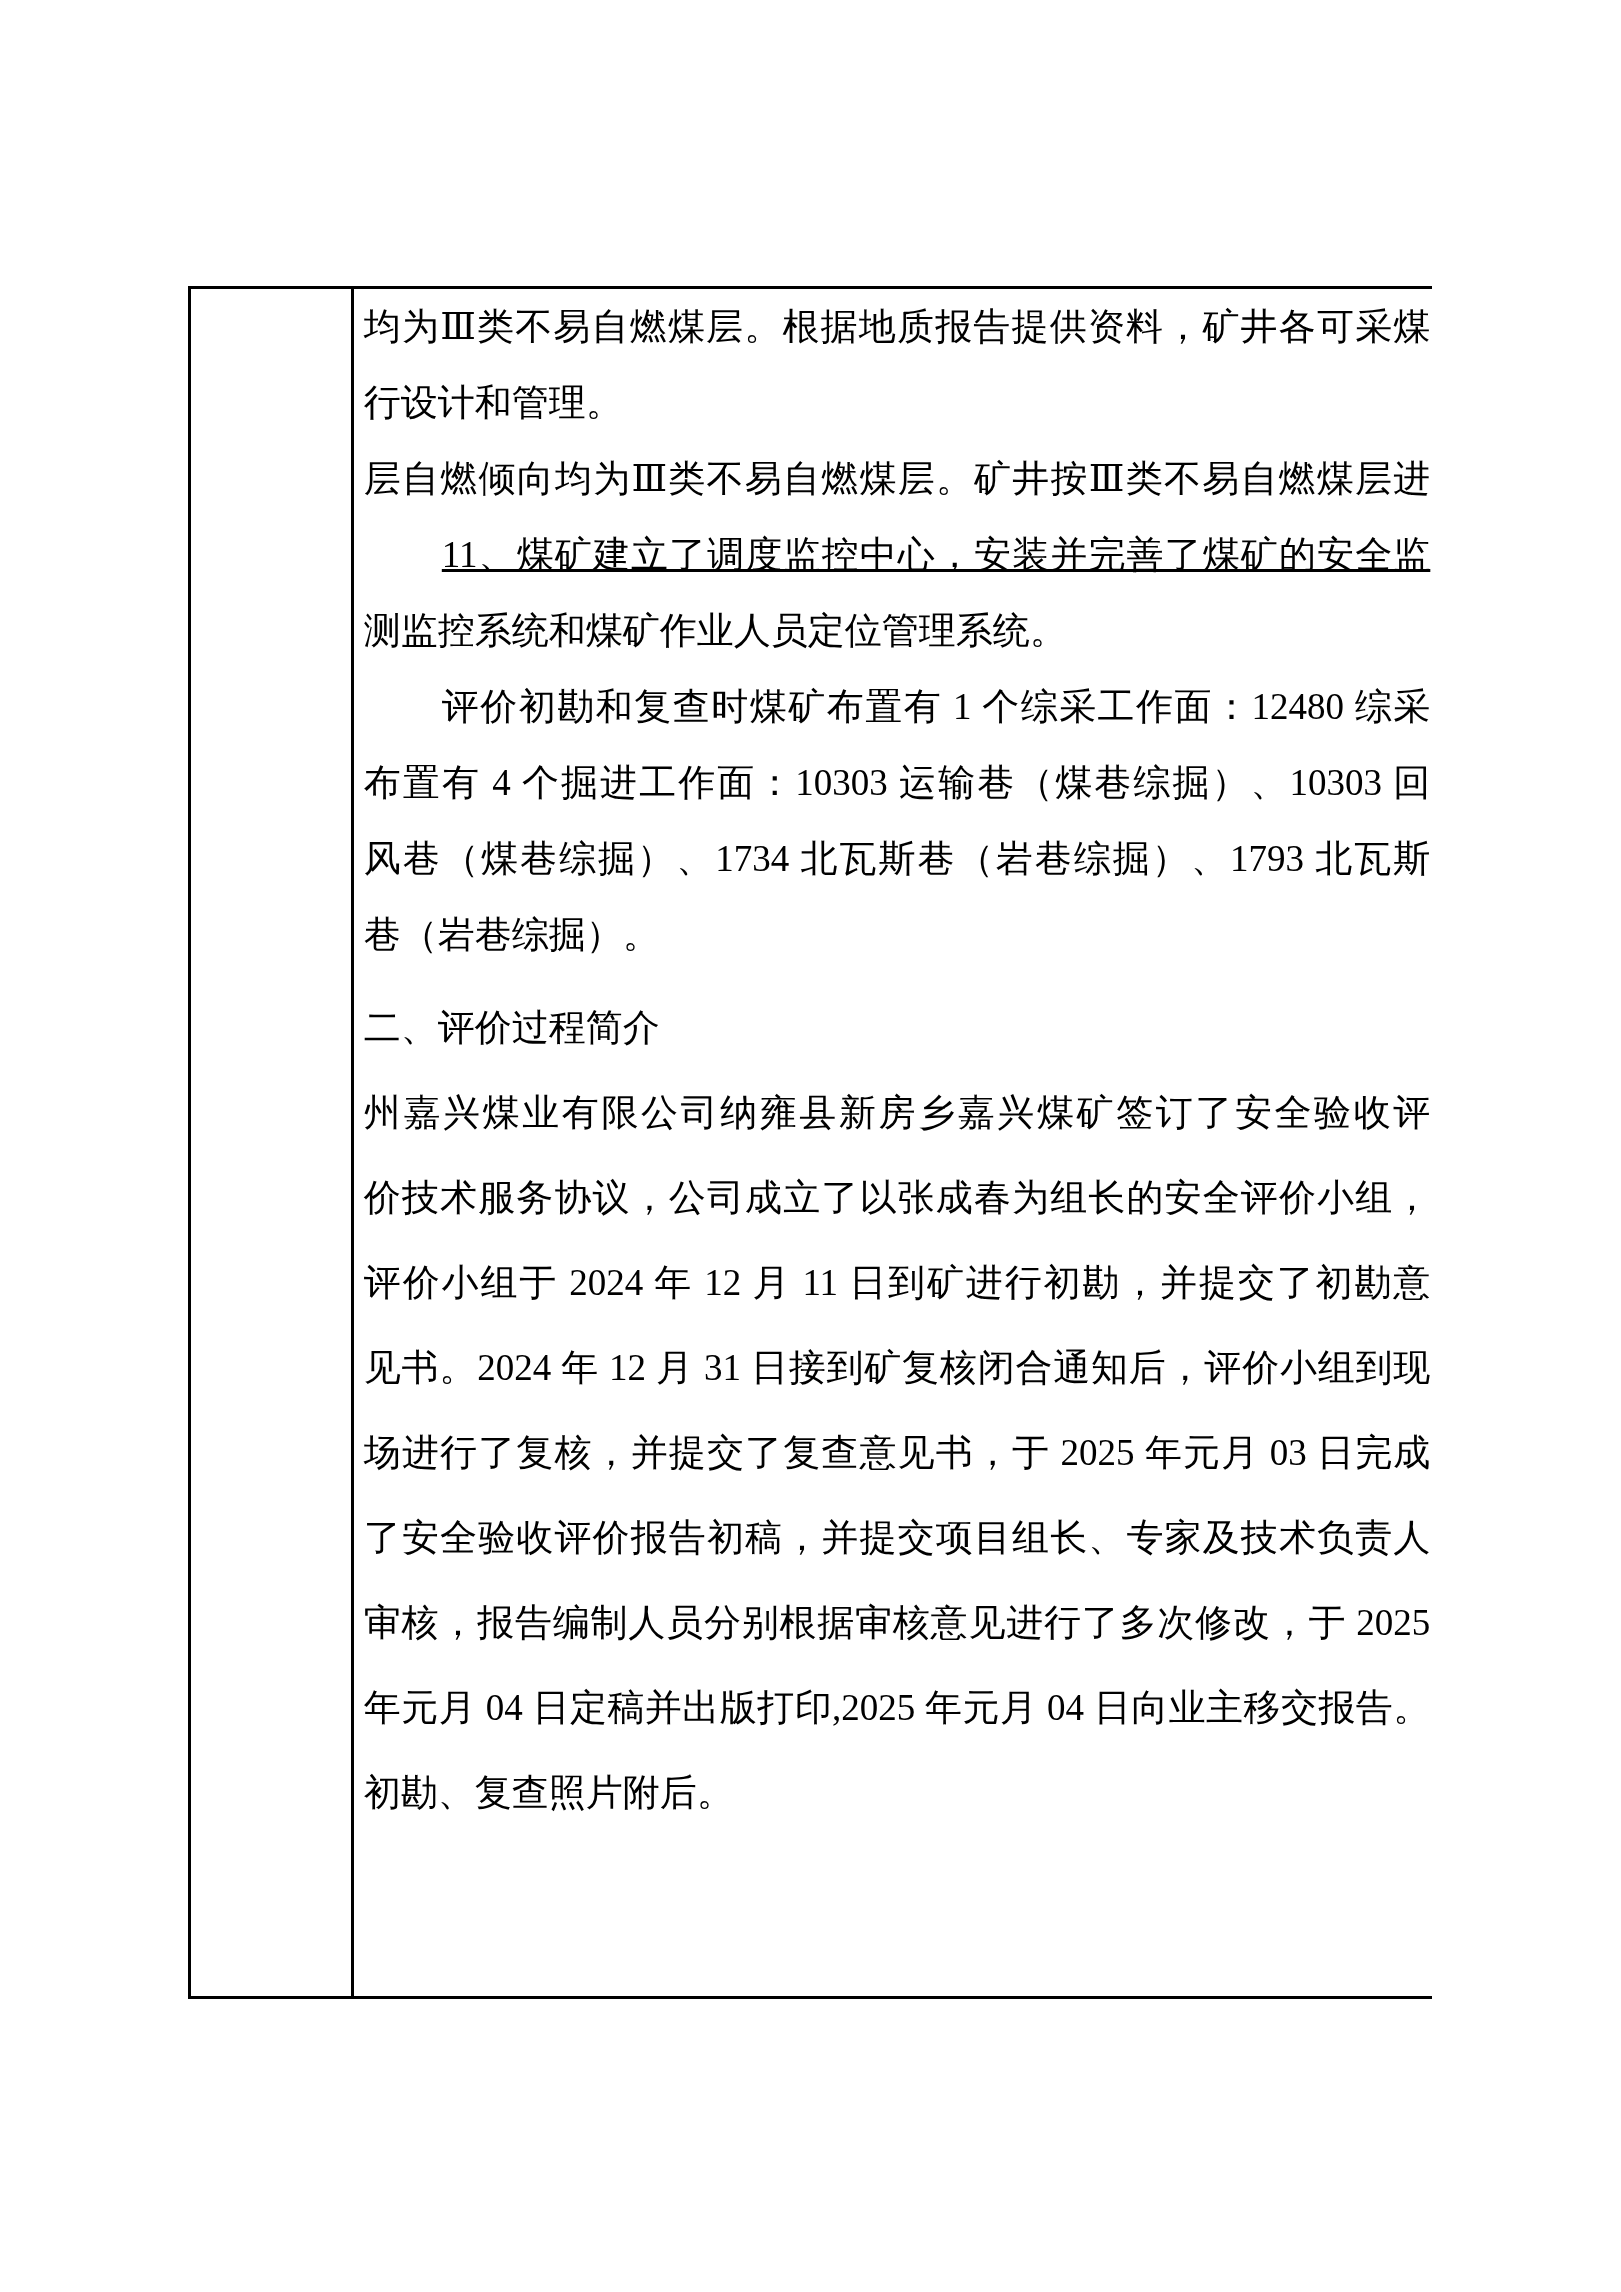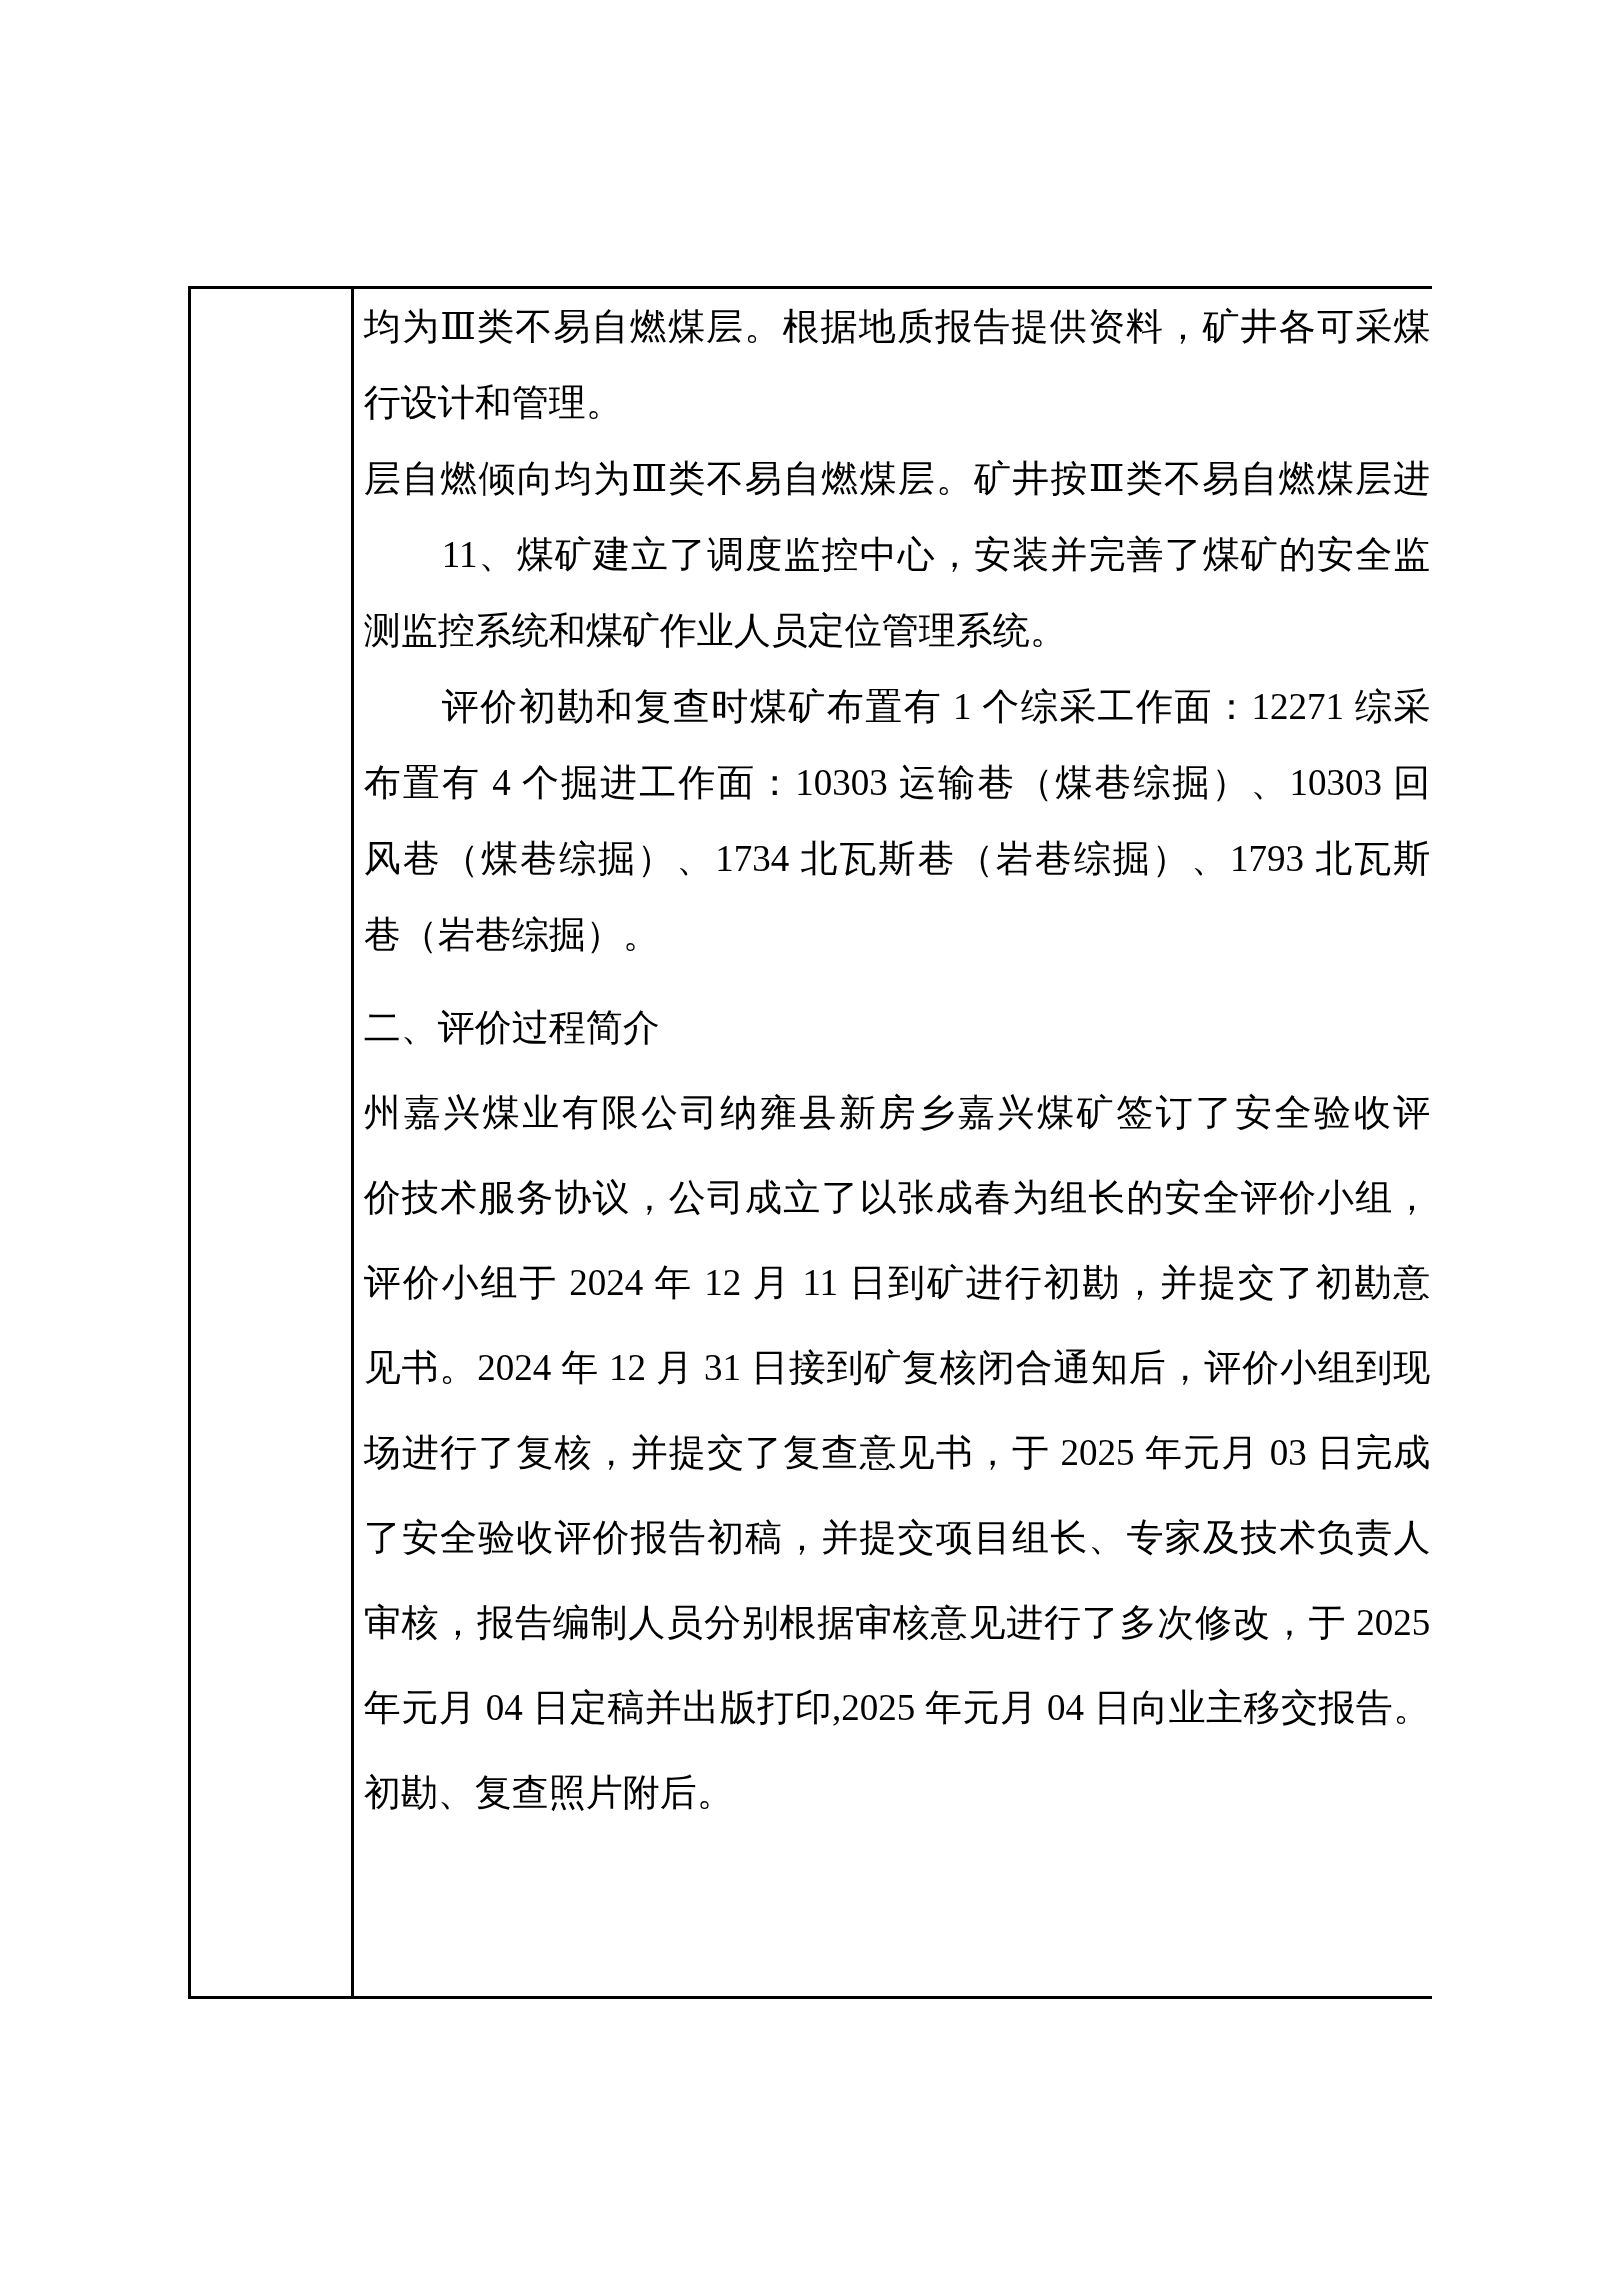--- a/index.html
+++ b/index.html
@@ -53,23 +53,23 @@
 </head>
 <body>
 
 <div class="page">
   <div class="doc-table">
     <div class="cell-left"></div>
     <div class="cell-content" id="content-cell">
         <div class="line">均为Ⅲ类不易自燃煤层。根据地质报告提供资料，矿井各可采煤</div>
         <div class="line no-just">行设计和管理。</div>
         <div class="line">层自燃倾向均为Ⅲ类不易自燃煤层。矿井按Ⅲ类不易自燃煤层进</div>
-        <div class="line" style="padding-left: 78px;">11、煤矿建立了调度监控中心，安装并完善了煤矿的安全监</div>
+        <div class="line" style="padding-left: 78px; text-decoration: underline;">11、煤矿建立了调度监控中心，安装并完善了煤矿的安全监</div>
         <div class="line no-just">测监控系统和煤矿作业人员定位管理系统。</div>
-        <div class="line" style="padding-left: 78px;">评价初勘和复查时煤矿布置有 1 个综采工作面：12271 综采</div>
+        <div class="line" style="padding-left: 78px;">评价初勘和复查时煤矿布置有 1 个综采工作面：12480 综采</div>
         <div class="line">布置有 4 个掘进工作面：10303 运输巷（煤巷综掘）、10303 回</div>
         <div class="line">风巷（煤巷综掘）、1734 北瓦斯巷（岩巷综掘）、1793 北瓦斯</div>
         <div class="line no-just">巷（岩巷综掘）。</div>
         <div class="line no-just block-b block-b-start">二、评价过程简介</div>
         <div class="line block-b">州嘉兴煤业有限公司纳雍县新房乡嘉兴煤矿签订了安全验收评</div>
         <div class="line block-b">价技术服务协议，公司成立了以张成春为组长的安全评价小组，</div>
         <div class="line block-b">评价小组于 2024 年 12 月 11 日到矿进行初勘，并提交了初勘意</div>
         <div class="line block-b">见书。2024 年 12 月 31 日接到矿复核闭合通知后，评价小组到现</div>
         <div class="line block-b">场进行了复核，并提交了复查意见书，于 2025 年元月 03 日完成</div>
         <div class="line block-b">了安全验收评价报告初稿，并提交项目组长、专家及技术负责人</div>

